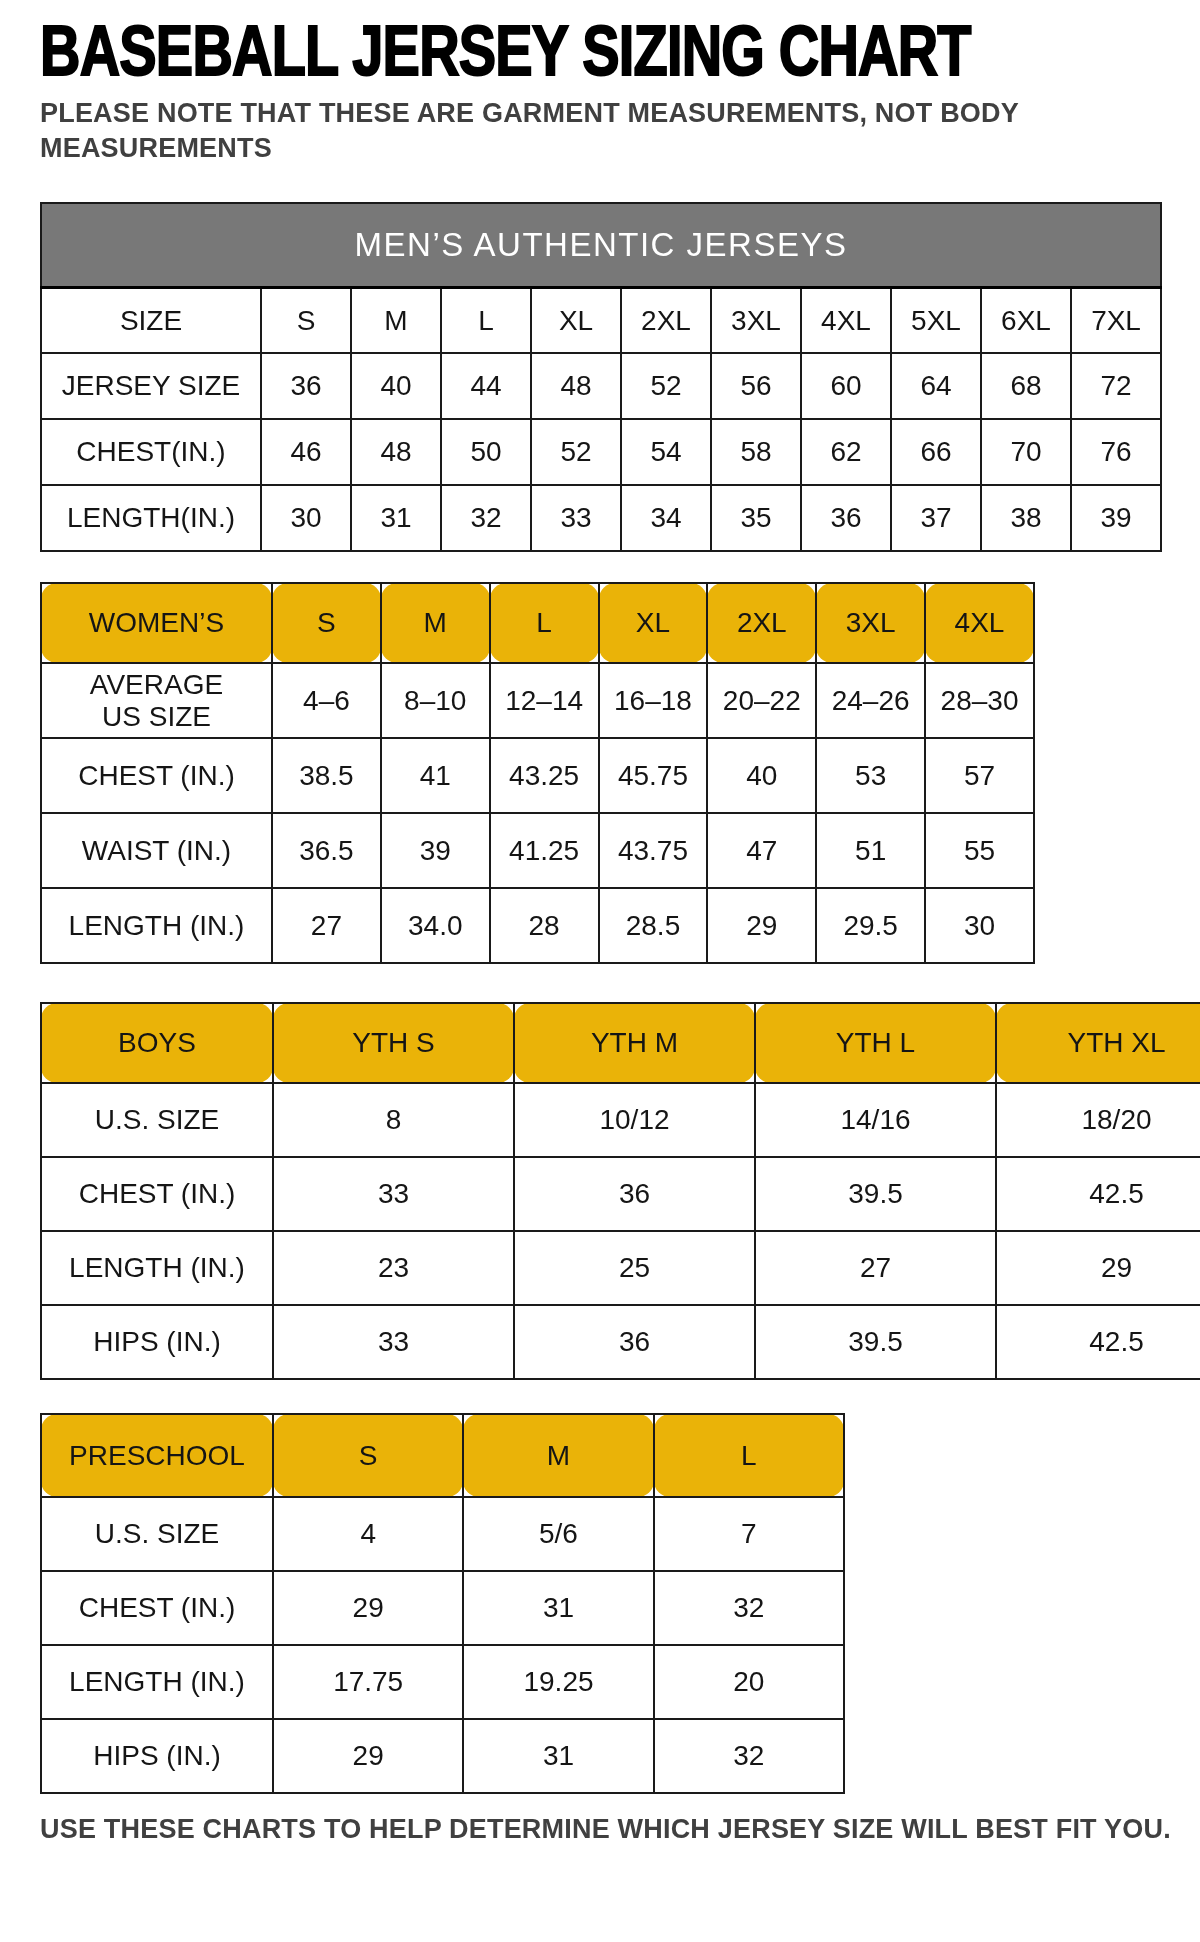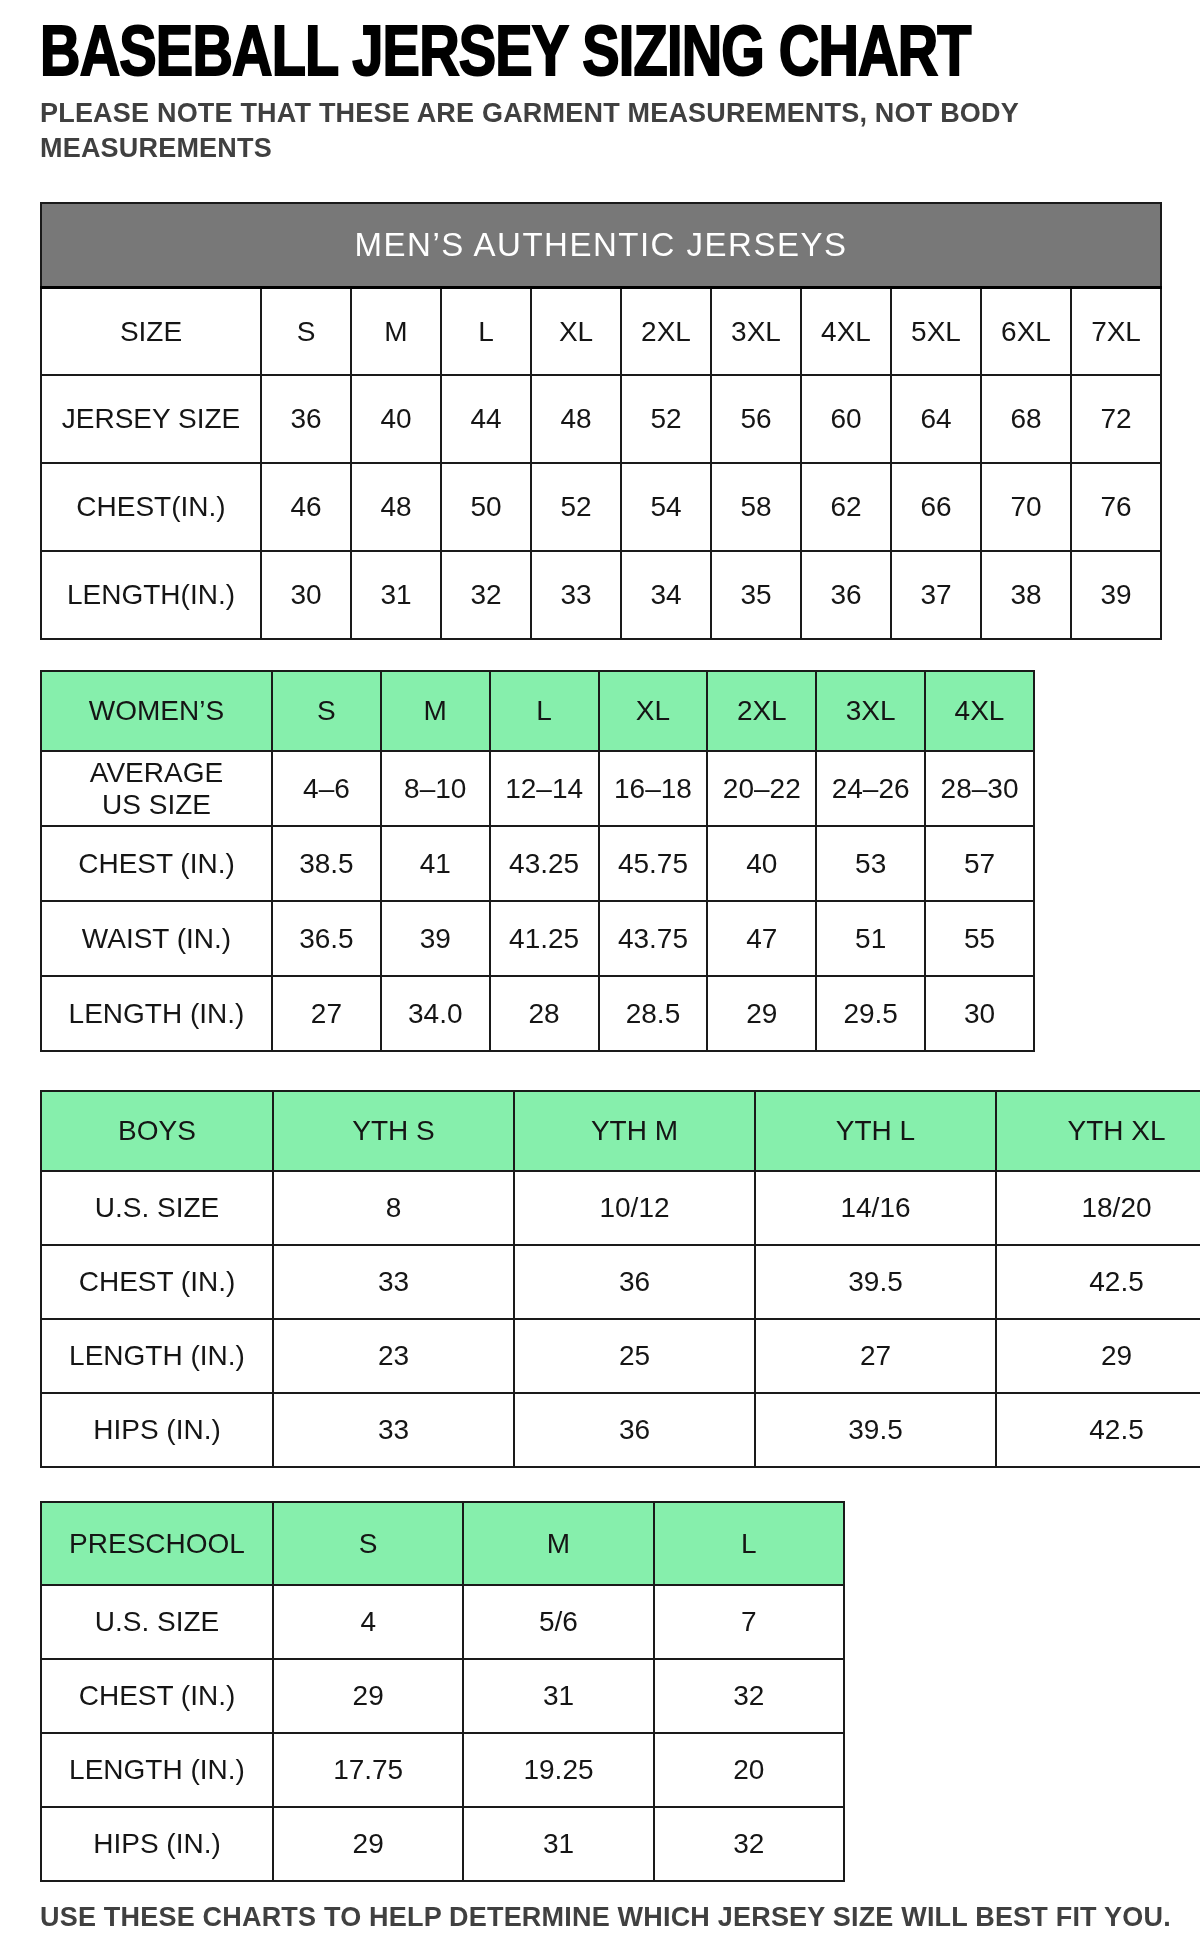--- a/index.html
+++ b/index.html
@@ -47,29 +47,30 @@
     vertical-align: middle;
     font-size: 28px;
     color: #151515;
     padding: 0;
     overflow: hidden;
   }
   td.lbl { white-space: pre-line; line-height: 1.15; }
 
   
   td.hdr-cell {
-    background: #86efac;
+    background: #eab308;
     color: #ffffff;
     border-bottom: 4px solid #000;
     font-size: 29px;
+    border-radius: 16px;
   }
 
   
   .mens { width: 1120px; margin-top: 36px; }
-  .mens td { height: 88px; }
+  .mens td { height: 66px; }
   .mens td.banner {
     background: #787878;
     color: #ffffff;
     height: 84px;
     font-size: 33px;
     letter-spacing: 1.5px;
     border-bottom: 3px solid #000;
   }
 
   

